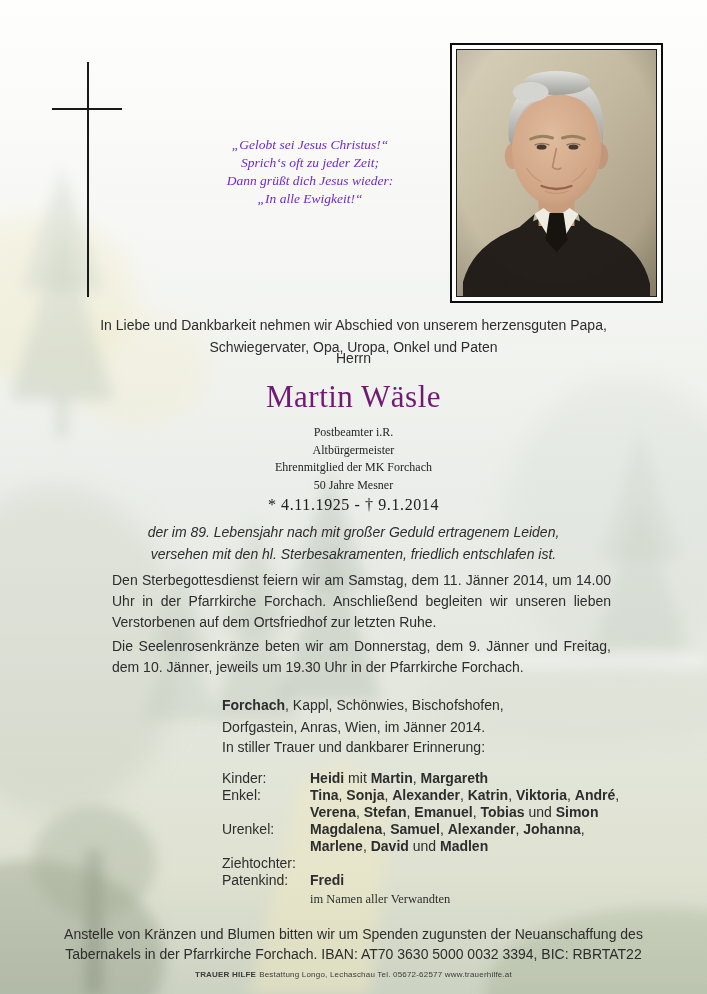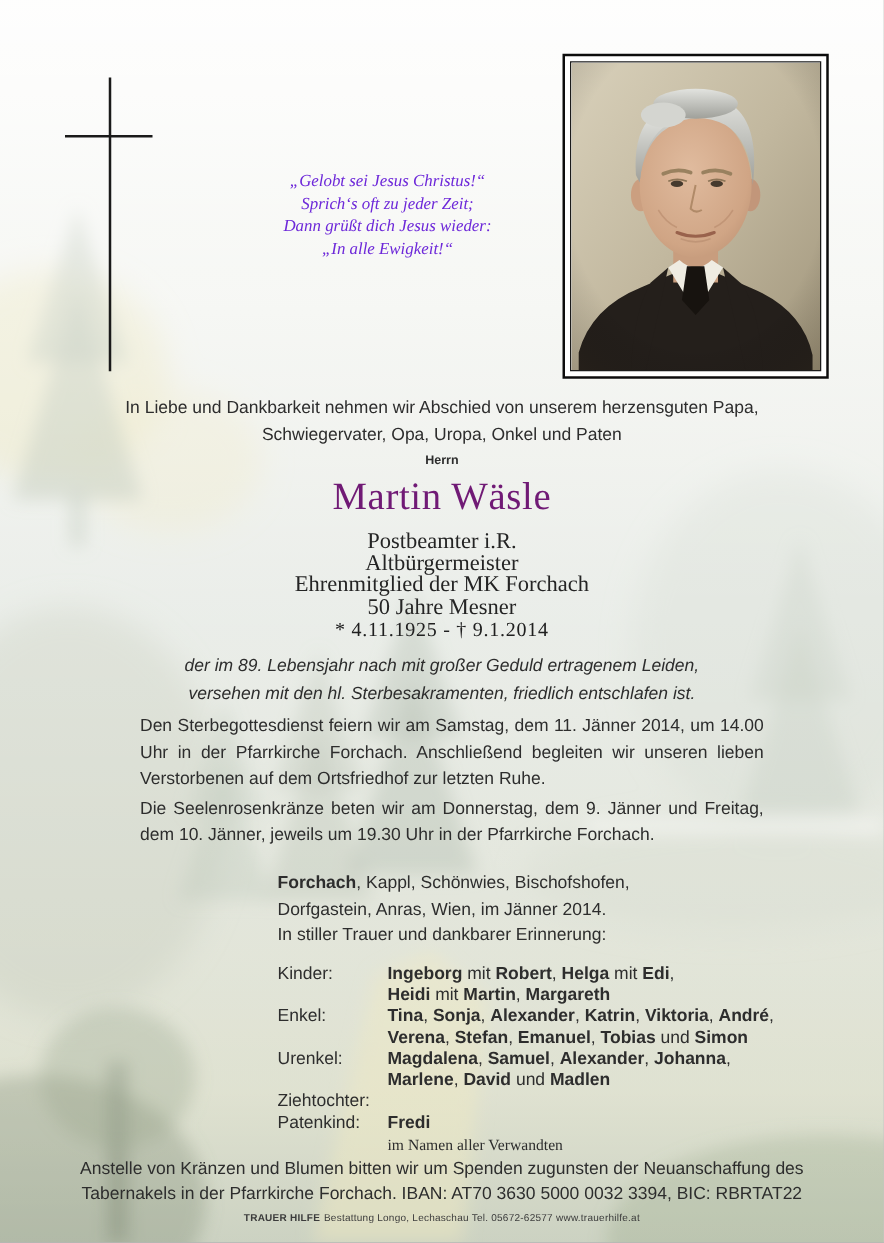--- a/index.html
+++ b/index.html
@@ -24,26 +24,26 @@
     position:absolute; left:450px; top:43px; width:213px; height:260px;
     box-sizing:border-box; background:#ffffff; border:2px solid #0c0c0c; padding:4px;
   }
   .photo-inner{
     width:100%; height:100%; box-sizing:border-box; border:1px solid #1b1b1b; overflow:hidden;
   }
   .photo-inner svg{width:100%; height:100%; display:block;}
   
   .cblock{position:absolute; left:30px; width:647px; text-align:center;}
   .intro{top:314px; font-size:14px; line-height:22px;}
-  .salutation{top:363px; font-size:10px;font-weight:bold;}
+  .salutation{top:350px; font-size:14px;}
   .name{
     top:374px; margin:0; font-family:"Liberation Serif", serif; font-weight:normal;
     font-size:31px; line-height:46px; color:#701a75; letter-spacing:0.5px;
   }
-  .titles{top:424px; font-family:"Liberation Serif", serif; font-size:18px; line-height:17.5px; color:#242424;}
+  .titles{top:424px; font-family:"Liberation Serif", serif; font-size:12px; line-height:17.5px; color:#242424;}
   .dates{top:496px; font-family:"Liberation Serif", serif; font-size:16px; letter-spacing:0.6px; color:#202020;}
   .passing{top:521px; font-size:14px; line-height:22px;font-style:italic;}
   
   .para{
     position:absolute; left:112px; width:499px; margin:0;
     font-size:14px; line-height:21px; text-align:justify;
   }
   .service{top:570px;}
   .rosary{top:636px;}
   
@@ -220,21 +220,20 @@
     <div><span class="b">Forchach</span><span>, Kappl, Schönwies, Bischofshofen,</span></div>
     <div><span>Dorfgastein, Anras, Wien, im Jänner 2014.</span></div>
   </div>
 
   <div class="mourning">In stiller Trauer und dankbarer Erinnerung:</div>
 
   <div class="family">
     <div class="frow">
       <div class="flabel">Kinder:</div>
       <div class="fnames">
-        <div><span class="b">Ingeborg</span><span> mit </span><span class="b">Robert</span><span>, </span><span class="b">Helga</span><span> mit </span><span class="b">Edi</span><span>,</span></div>
         <div><span class="b">Heidi</span><span> mit </span><span class="b">Martin</span><span>, </span><span class="b">Margareth</span></div>
       </div>
     </div>
     <div class="frow">
       <div class="flabel">Enkel:</div>
       <div class="fnames">
         <div><span class="b">Tina</span><span>, </span><span class="b">Sonja</span><span>, </span><span class="b">Alexander</span><span>, </span><span class="b">Katrin</span><span>, </span><span class="b">Viktoria</span><span>, </span><span class="b">André</span><span>,</span></div>
         <div><span class="b">Verena</span><span>, </span><span class="b">Stefan</span><span>, </span><span class="b">Emanuel</span><span>, </span><span class="b">Tobias</span><span> und </span><span class="b">Simon</span></div>
       </div>
     </div>

